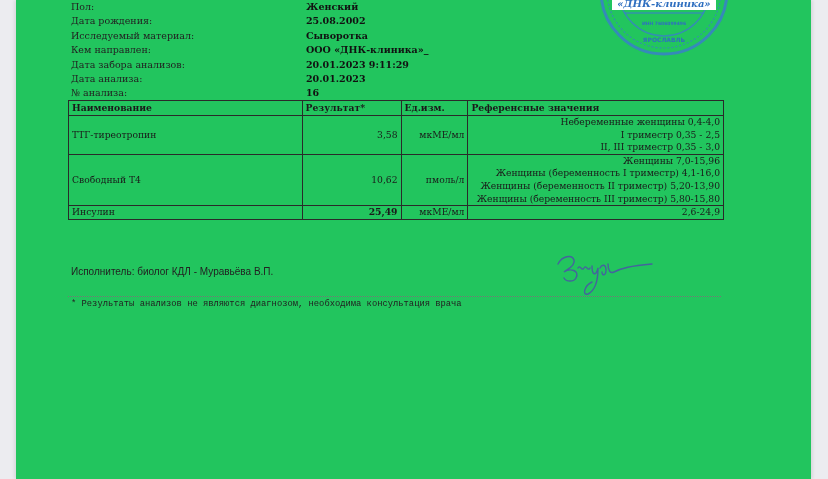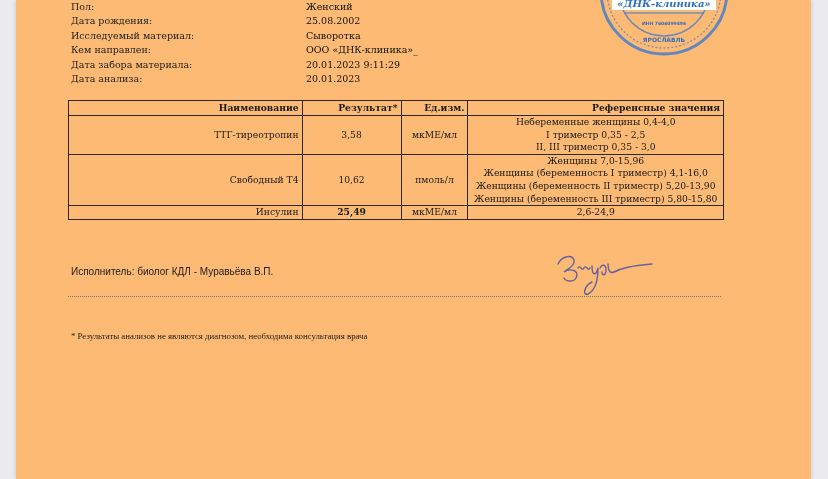--- a/index.html
+++ b/index.html
@@ -5,60 +5,60 @@
   html, body { margin:0; padding:0; }
   body {
     width:828px; height:479px; overflow:hidden;
     background:#ececf0;
     font-family:"DejaVu Serif","Liberation Serif",serif;
     color:#1a1a1a;
     position:relative;
   }
   .page {
     position:absolute; left:16px; top:0; width:795px; height:479px;
-    background:#fdba74;
+    background:#22c55e;
     box-shadow: -2px 0 3px rgba(0,0,0,0.08), 2px 0 3px rgba(0,0,0,0.08);
   }
   .info {
     position:absolute; left:55px; top:0px; width:420px;
   }
   .info-row { display:flex; height:14.4px; font-size:9.5px; line-height:14.4px; }
   .info-label { width:235px; color:#222; }
-  .info-value { font-weight:normal; color:#111; }
+  .info-value { font-weight:bold; color:#111; }
   .stamp {
     position:absolute; left:582px; top:-75px; width:132px; height:132px;
   }
   table.results {
     position:absolute; left:52px; top:100px; width:656px;
     border-collapse:collapse;
     font-size:9.2px;
   }
   table.results th, table.results td {
     border:1.5px solid #2a2a2a;
     padding:0 3px;
     line-height:12.6px;
   }
-  table.results th { font-weight:bold; text-align:right; height:14px; }
-  td.c { text-align:center; }
-  td.l { text-align:right; }
+  table.results th { font-weight:bold; text-align:left; height:14px; }
+  td.c { text-align:right; }
+  td.l { text-align:left; }
   td.b { font-weight:bold; }
   .executor {
     position:absolute; left:55px; top:266px; font-size:10px;
     font-family:"Liberation Sans","DejaVu Sans",sans-serif; color:#222;
   }
   .signature {
     position:absolute; left:536px; top:246px; width:110px; height:52px;
   }
   .dotline {
     position:absolute; left:52px; top:296px; width:653px;
     border-top:1px dotted #777;
   }
   .footnote {
     position:absolute; left:55px; top:299px; font-size:8.8px;
-    font-family:Liberation Serif, serif; color:#222;margin-top:32px;
+    font-family:Liberation Mono, monospace; color:#222;
   }
 </style>
 </head>
 <body>
 
 <div class="page">
 
   <div class="info">
     <div class="info-row">
       <span class="info-label">Пол:</span>
@@ -70,26 +70,30 @@
     </div>
     <div class="info-row">
       <span class="info-label">Исследуемый материал:</span>
       <span class="info-value">Сыворотка</span>
     </div>
     <div class="info-row">
       <span class="info-label">Кем направлен:</span>
       <span class="info-value">ООО «ДНК-клиника»_</span>
     </div>
     <div class="info-row">
-      <span class="info-label">Дата забора материала:</span>
+      <span class="info-label">Дата забора анализов:</span>
       <span class="info-value">20.01.2023 9:11:29</span>
     </div>
     <div class="info-row">
       <span class="info-label">Дата анализа:</span>
       <span class="info-value">20.01.2023</span>
+    </div>
+    <div class="info-row">
+      <span class="info-label">№ анализа:</span>
+      <span class="info-value">16</span>
     </div>
   </div>
 
   <svg class="stamp" viewBox="0 0 132 132">
     <circle cx="66" cy="66" r="63" fill="none" stroke="#3b7ad0" stroke-width="3" opacity="0.8"></circle>
     <circle cx="66" cy="66" r="57" fill="none" stroke="#3b7ad0" stroke-width="1.2" stroke-dasharray="2 2" opacity="0.7"></circle>
     <circle cx="66" cy="66" r="45" fill="none" stroke="#3b7ad0" stroke-width="1.5" opacity="0.75"></circle>
     <rect x="14" y="71" width="104" height="14" fill="#ffffff"></rect>
     <text x="66" y="82" text-anchor="middle" font-family="DejaVu Serif, serif" font-size="10" font-weight="bold" font-style="italic" fill="#2f6fc0">«ДНК-клиника»</text>
     <line x1="26" y1="88" x2="106" y2="88" stroke="#3b7ad0" stroke-width="1"></line>

